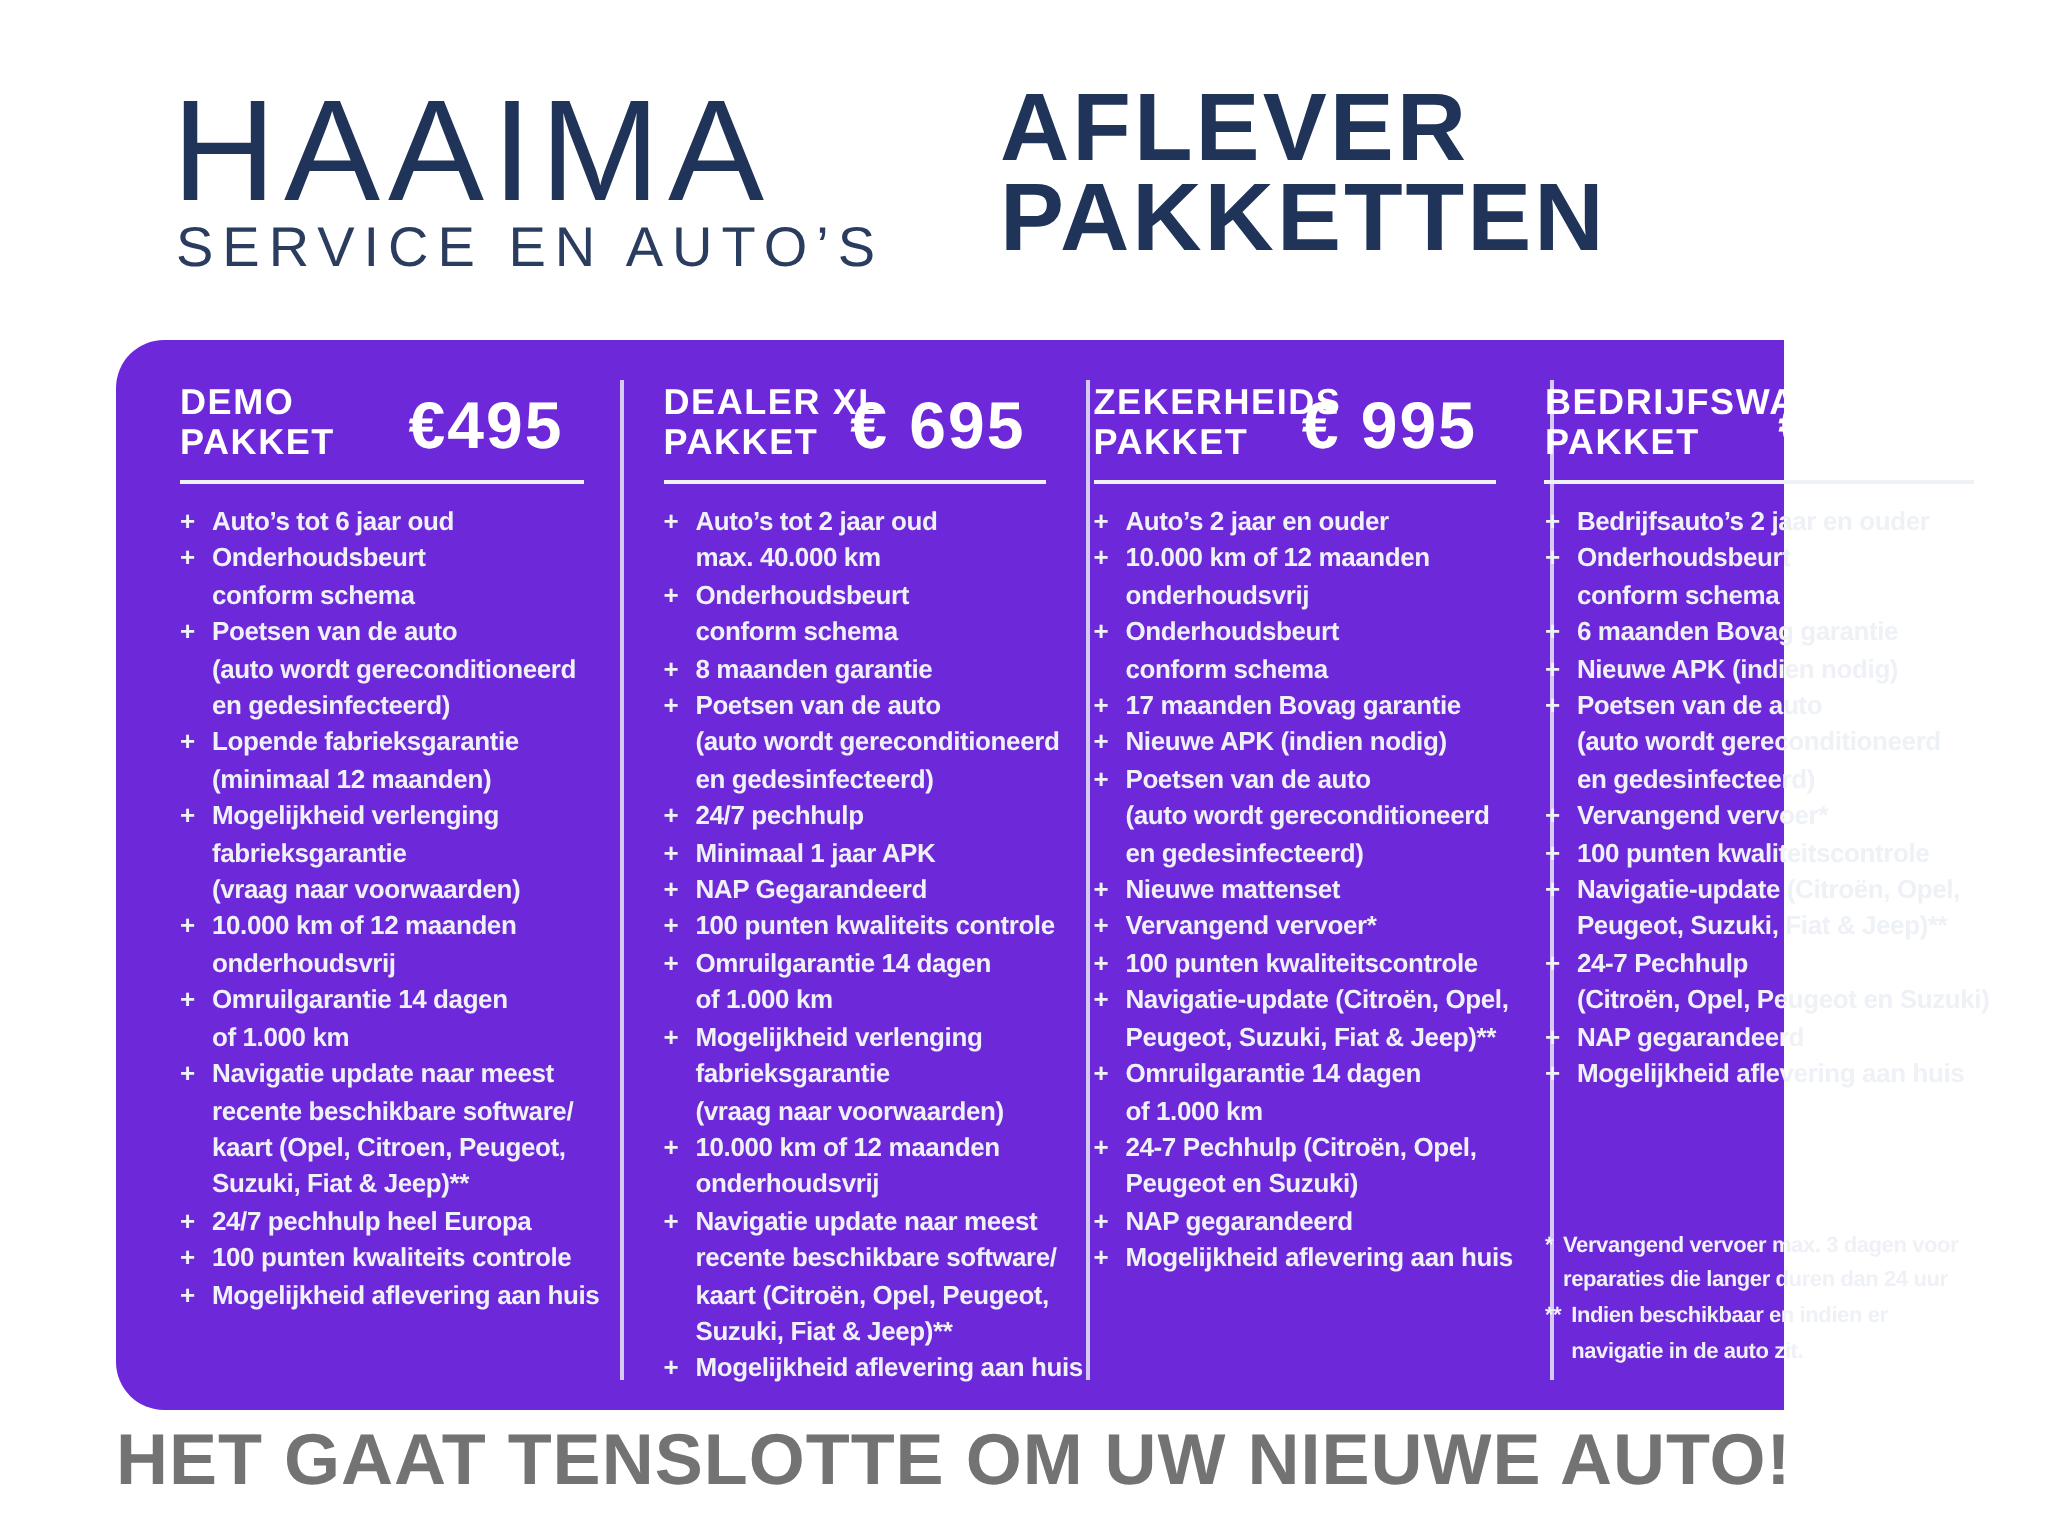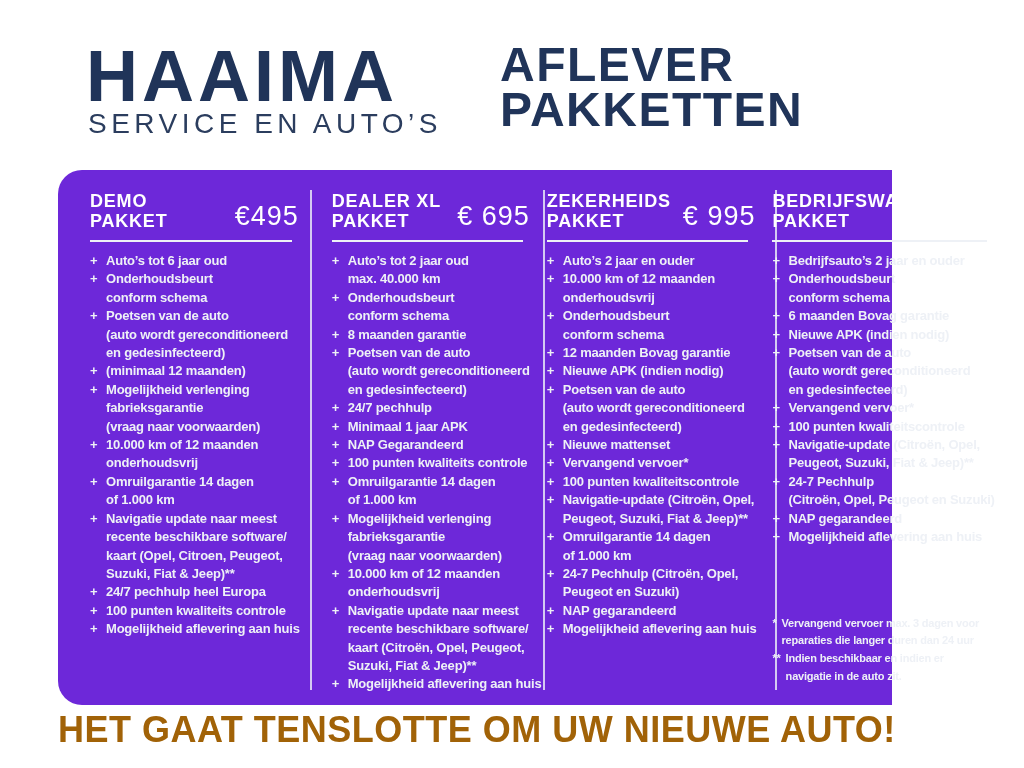--- a/index.html
+++ b/index.html
@@ -2,21 +2,21 @@
 <html><head>
 <meta charset="utf-8">
 <style>
   html,body{margin:0;padding:0;background:#ffffff;}
   body{width:1024px;height:768px;font-family:"Liberation Sans",sans-serif;-webkit-font-smoothing:antialiased;}
   .page{position:relative;width:1024px;height:768px;background:#ffffff;overflow:hidden;}
 
   
   .logo-title{
     position:absolute;left:86px;top:40px;
-    font-size:72px;font-weight:700;letter-spacing:4px;line-height:1;
+    font-size:72px;font-weight:400;letter-spacing:4px;line-height:1;
     color:#203459;
   }
   .logo-subtitle{
     position:absolute;left:88px;top:110px;
     font-size:28px;font-weight:400;letter-spacing:4.5px;line-height:1;
     color:#2b3d5e;
     text-align:right;
   }
   .page-title{
     position:absolute;left:458px;top:42px;
@@ -35,39 +35,39 @@
   .vsep.s1{left:252px;} .vsep.s2{left:485px;} .vsep.s3{left:717px;}
 
   .col{box-sizing:border-box;padding-top:21px;}
   .col.c1{width:252px;padding-left:32px;padding-right:2px;}
   .col.c2{width:233px;padding-left:30px;padding-right:4px;}
   .col.c3{width:232px;padding-left:12px;padding-right:4px;}
   .col.c4{flex:1;padding-left:12px;padding-right:14px;}
 
   .pkg-head{position:relative;padding-right:3px;}
   .pkg-title-line{font-size:18px;font-weight:800;letter-spacing:0.8px;line-height:20px;color:#ffffff;white-space:nowrap;}
-  .pkg-price{position:absolute;right:1px;bottom:-1px;font-size:27px;font-weight:400;letter-spacing:1px;color:#ffffff;white-space:nowrap;}
+  .pkg-price{position:absolute;right:18px;bottom:-1px;font-size:33px;font-weight:700;letter-spacing:1px;color:#ffffff;white-space:nowrap;}
   .pkg-rule{height:2px;background:#eef1f6;margin-top:9px;margin-right:8px;}
 
   .pkg-items{margin-top:10px;font-size:13px;font-weight:700;letter-spacing:-0.2px;line-height:18.4px;color:#eef1f6;}
   .item{display:flex;}
   .item .marker{flex:none;width:16px;}
   .item .lines{flex:1;min-width:0;}
   .item .line{white-space:nowrap;}
 
   .footnotes{margin-top:68px;font-size:11px;font-weight:700;letter-spacing:-0.2px;line-height:17.7px;color:#eef1f6;}
   .fn{display:flex;}
   .fn .fn-marker{flex:none;margin-right:5px;}
   .fn .line{white-space:nowrap;}
 
   
   .tagline{
     position:absolute;left:58px;top:712px;
     font-size:36px;font-weight:900;letter-spacing:0.5px;line-height:1;
-    color:#a16207;white-space:nowrap;
+    color:#737373;white-space:nowrap;
   }
 </style>
 </head>
 <body>
 
 <div class="page">
 
   <div class="logo-title">HAAIMA</div>
   <div class="logo-subtitle">SERVICE EN AUTO’S</div>
   <div class="page-title">
@@ -107,20 +107,21 @@
             <span class="marker">+</span>
             <div class="lines">
               <div class="line">Poetsen van de auto</div>
               <div class="line">(auto wordt gereconditioneerd</div>
               <div class="line">en gedesinfecteerd)</div>
             </div>
           </div>
           <div class="item">
             <span class="marker">+</span>
             <div class="lines">
+              <div class="line">Lopende fabrieksgarantie</div>
               <div class="line">(minimaal 12 maanden)</div>
             </div>
           </div>
           <div class="item">
             <span class="marker">+</span>
             <div class="lines">
               <div class="line">Mogelijkheid verlenging</div>
               <div class="line">fabrieksgarantie</div>
               <div class="line">(vraag naar voorwaarden)</div>
             </div>
@@ -295,21 +296,21 @@
           <div class="item">
             <span class="marker">+</span>
             <div class="lines">
               <div class="line">Onderhoudsbeurt</div>
               <div class="line">conform schema</div>
             </div>
           </div>
           <div class="item">
             <span class="marker">+</span>
             <div class="lines">
-              <div class="line">12 maanden Bovag garantie</div>
+              <div class="line">17 maanden Bovag garantie</div>
             </div>
           </div>
           <div class="item">
             <span class="marker">+</span>
             <div class="lines">
               <div class="line">Nieuwe APK (indien nodig)</div>
             </div>
           </div>
           <div class="item">
             <span class="marker">+</span>

